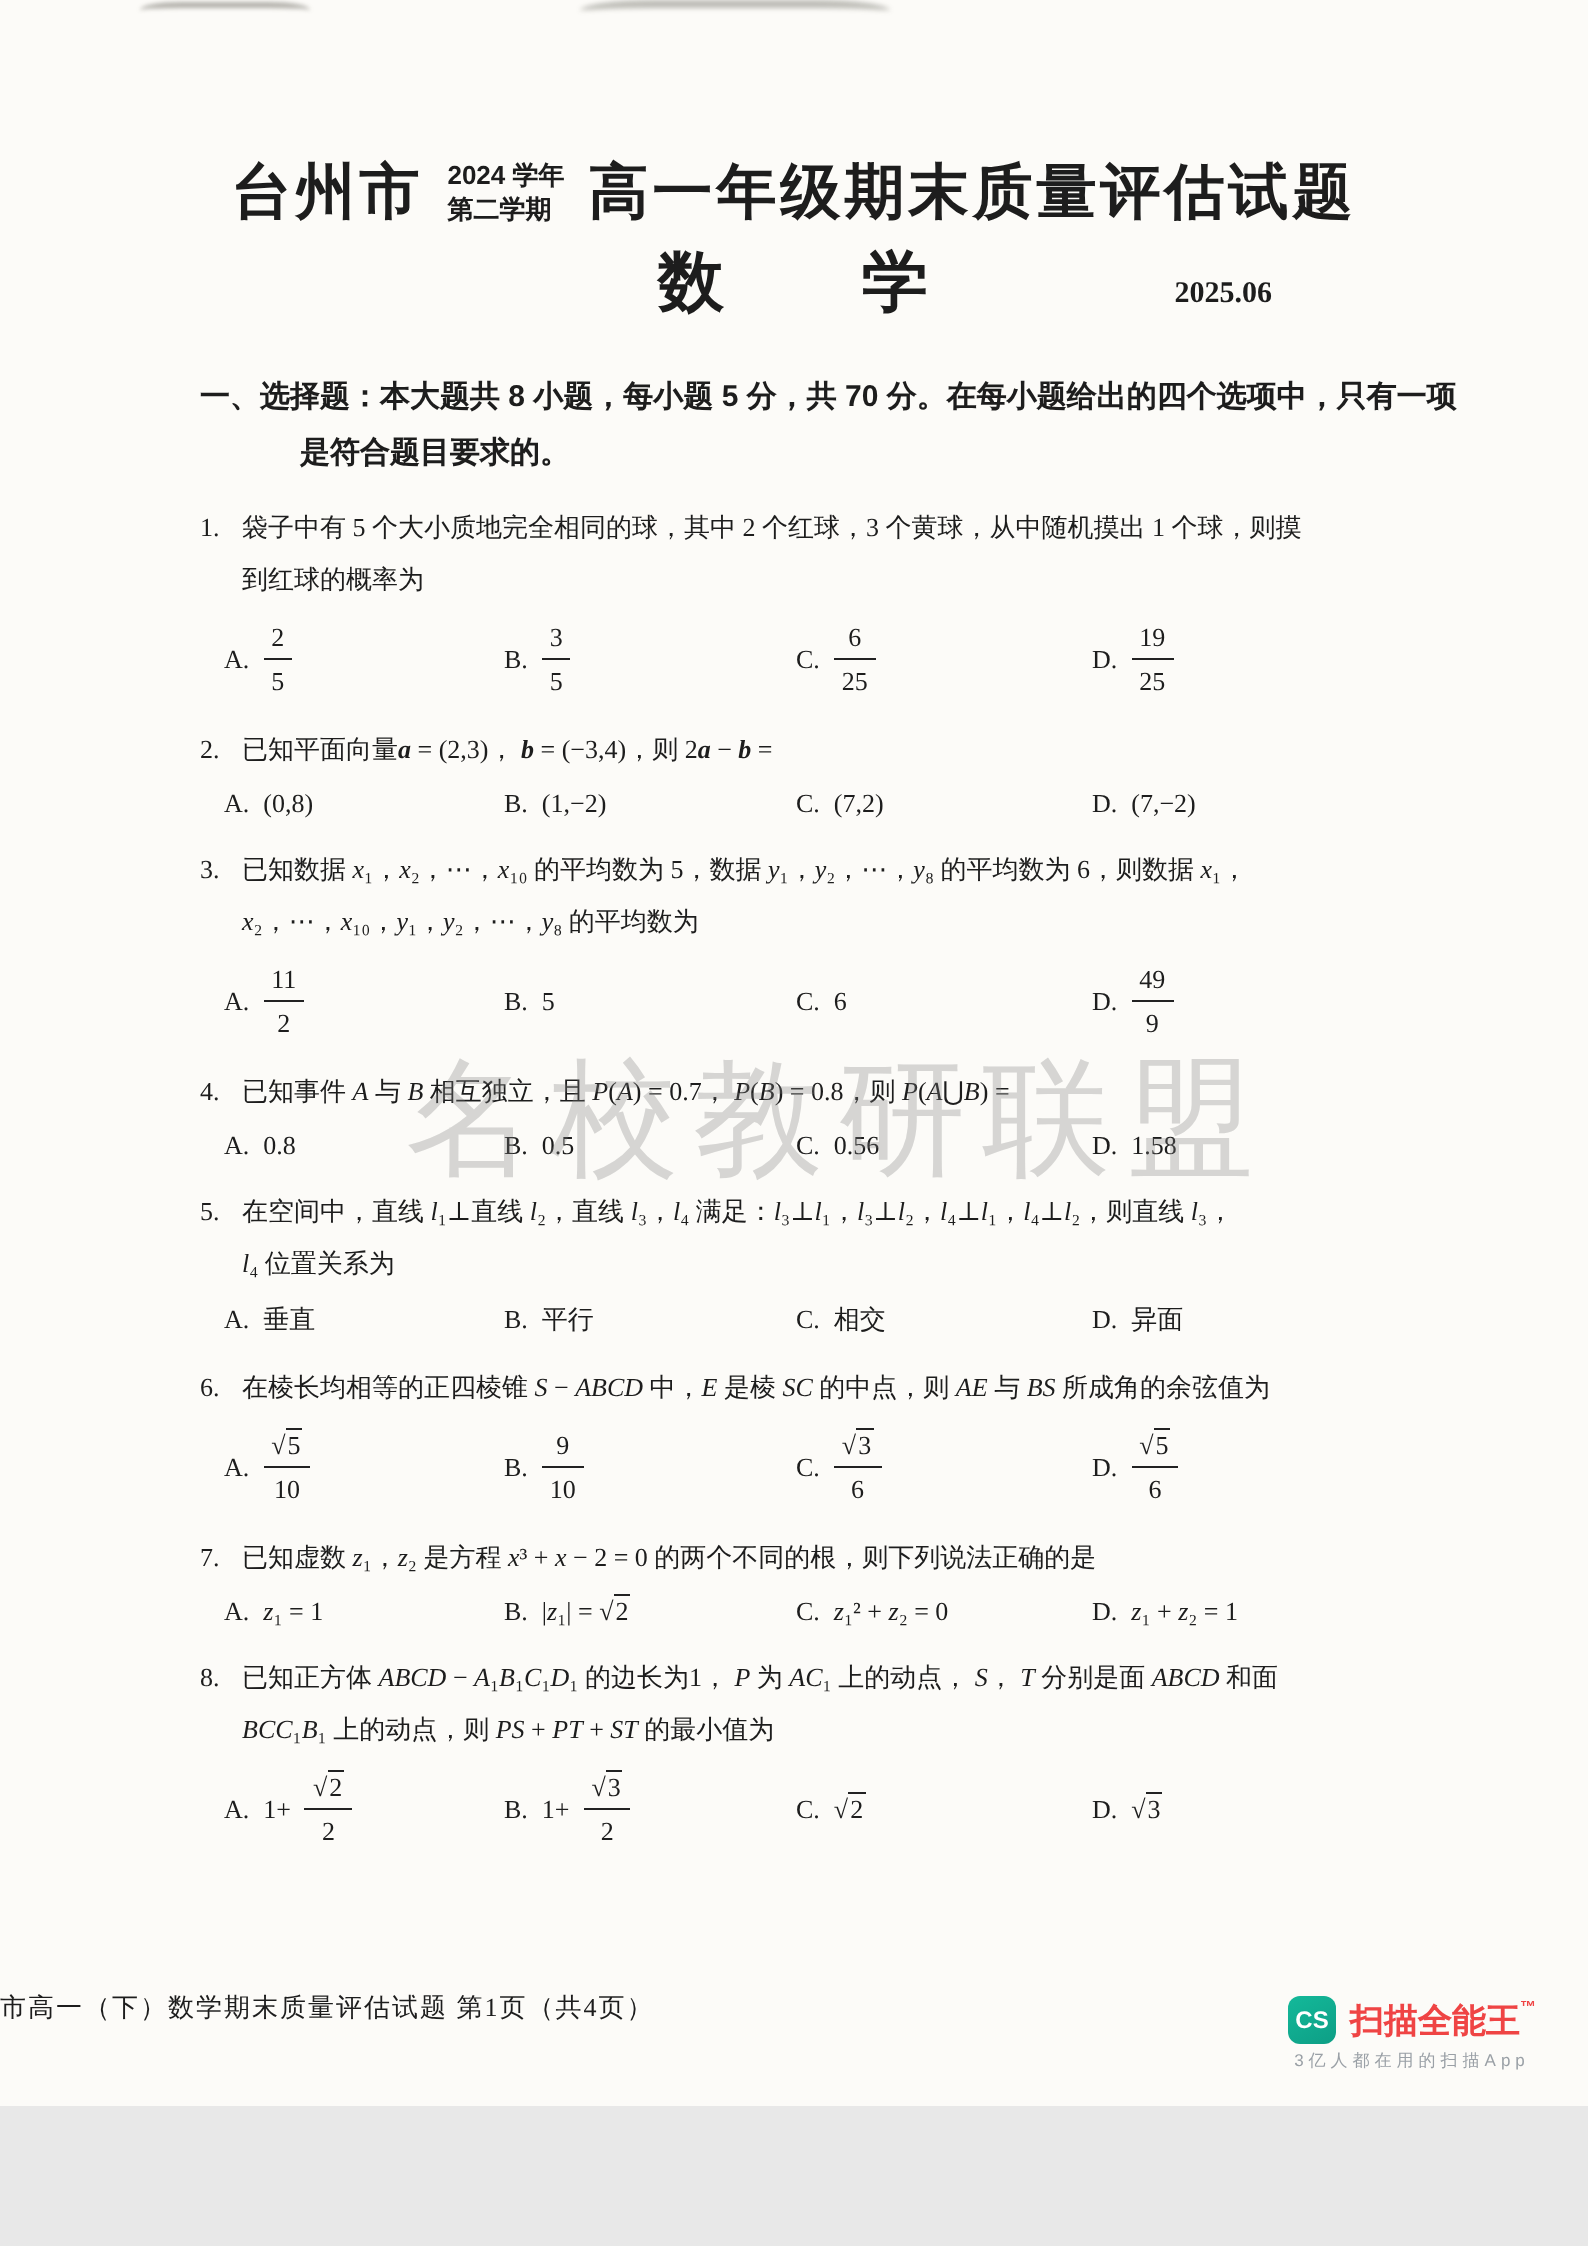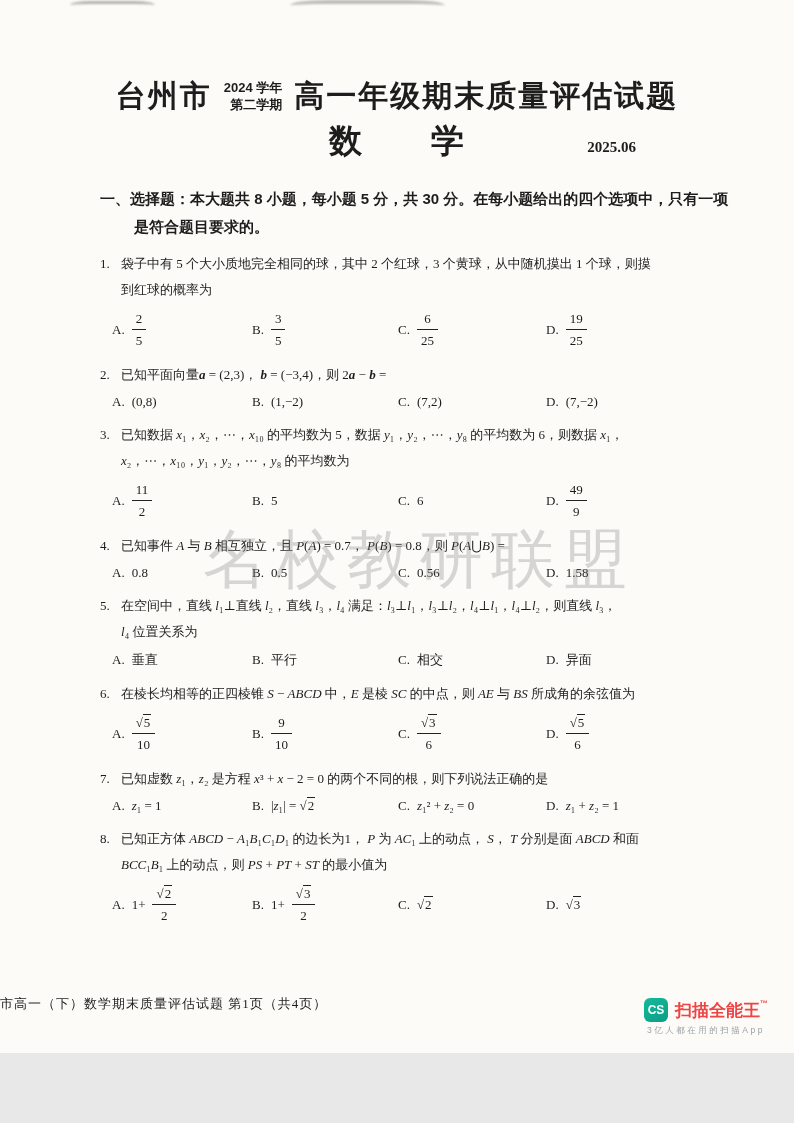--- a/index.html
+++ b/index.html
@@ -6,30 +6,30 @@
   .page{width:794px;height:1053px;position:relative;background:#fcfbf8;overflow:hidden;
         color:#1d1d1d;font-family:"Liberation Serif","DejaVu Serif",serif;margin:0 auto;}
   
   .artifact{position:absolute;background:transparent;pointer-events:none;}
   .artifact.a1{top:1px;left:70px;width:85px;height:5px;border-top:3px solid rgba(70,68,58,.40);border-radius:50%/100%;filter:blur(1px);}
   .artifact.a2{top:0;left:290px;width:155px;height:7px;border-top:4px solid rgba(70,68,58,.35);border-radius:50%/100%;filter:blur(1.2px);}
 
   .header{margin:0 0 0 0;padding-top:76px;display:flex;justify-content:center;align-items:center;gap:12px;
           font-family:"Liberation Sans","DejaVu Sans",sans-serif;font-weight:700;}
   .h-city{font-size:30px;letter-spacing:2px;}
-  .h-year{font-size:13px;line-height:1.3;text-align:right;white-space:pre-line;}
+  .h-year{font-size:13px;line-height:1.3;text-align:left;white-space:pre-line;}
   .h-title{font-size:30px;letter-spacing:2px;}
 
   .subject-row{position:relative;text-align:center;margin-top:2px;height:48px;}
   .subject{font-size:33px;font-weight:700;font-family:"Liberation Sans","DejaVu Sans",sans-serif;letter-spacing:1px;}
   .date{position:absolute;right:158px;top:20px;font-size:15px;font-weight:700;}
 
   .section{margin:18px 36px 0 100px;font-family:"Liberation Sans","DejaVu Sans",sans-serif;
            font-weight:700;font-size:15px;line-height:28px;}
-  .section .line2{margin-left:34px;}
+  .section .line2{margin-left:50px;}
 
   #questions{margin:10px 28px 0 100px;font-size:13px;}
   .q{margin:0;}
   .stem-line{line-height:26px;white-space:nowrap;}
   .stem-line.cont{padding-left:21px;}
   .qno{display:inline-block;min-width:21px;}
   .stem-text i, .mt i{font-family:"Liberation Serif","DejaVu Serif",serif;}
 
   .opts{display:grid;grid-template-columns:140px 146px 148px 1fr;padding-left:12px;
         align-items:center;margin:6px 0 12px 0;}
@@ -70,21 +70,21 @@
 第二学期</span>
     <span class="h-title">高一年级期末质量评估试题</span>
   </div>
 
   <div class="subject-row">
     <span class="subject">数　　学</span>
     <span class="date">2025.06</span>
   </div>
 
   <div class="section">
-    <div class="line1">一、选择题：本大题共 8 小题，每小题 5 分，共 30 分。在每小题给出的四个选项中，只有一项</div>
+    <div class="line1">一、选择题：本大题共 8 小题，每小题 5 分，共 70 分。在每小题给出的四个选项中，只有一项</div>
     <div class="line2">是符合题目要求的。</div>
   </div>
 
   <div id="questions">
       <div class="q">
         <div class="stem-line"><span class="qno">1.</span><span class="stem-text">袋子中有 5 个大小质地完全相同的球，其中 2 个红球，3 个黄球，从中随机摸出 1 个球，则摸</span></div>
         <div class="stem-line cont"><span class="stem-text">到红球的概率为</span></div>
         <div class="opts">
           <span class="opt">
             <span class="opt-label">A.</span>

